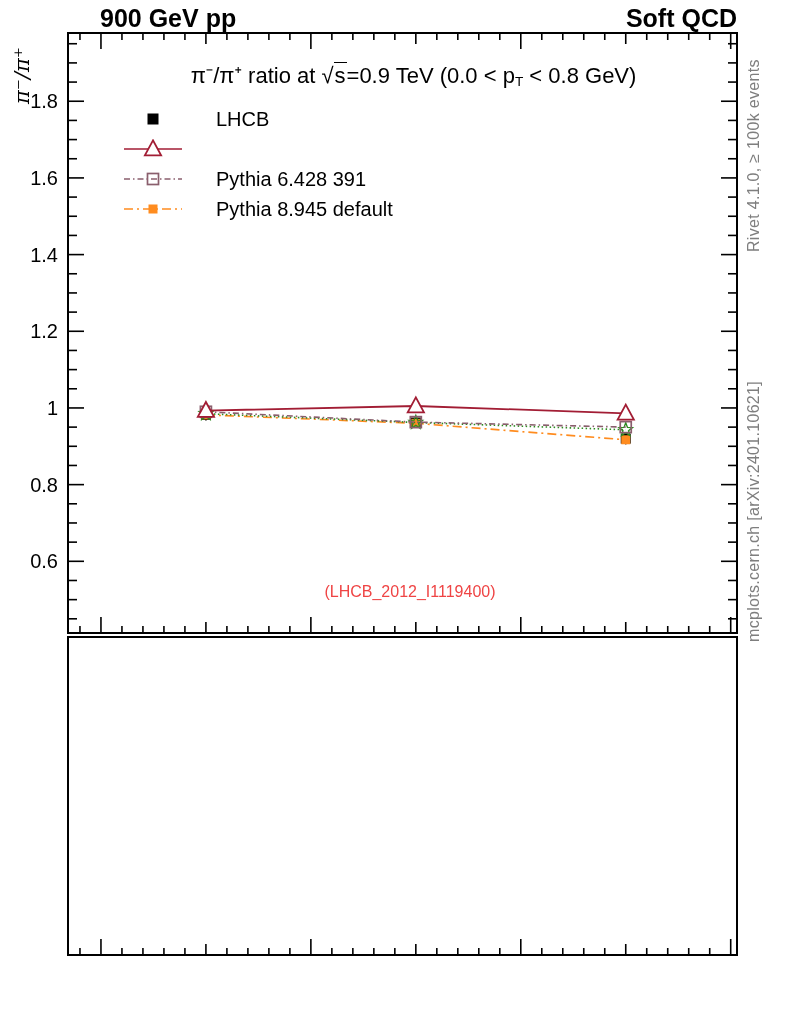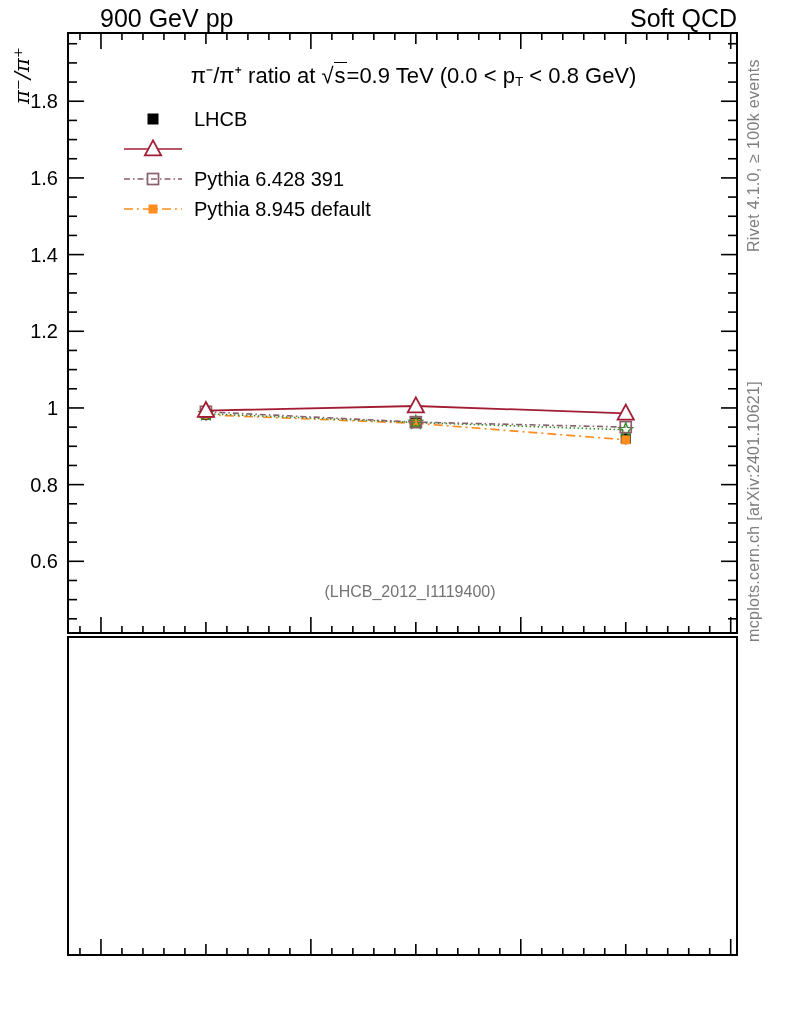--- a/index.html
+++ b/index.html
@@ -1,34 +1,34 @@
 <!DOCTYPE html>
 <html><head>
 <meta charset="utf-8">
 <style>
   html,body{margin:0;padding:0;background:#ffffff;}
   .page{position:relative;width:786px;height:1024px;background:#fff;overflow:hidden;
         font-family:"Liberation Sans",sans-serif;color:#000;}
   svg#chart-svg{position:absolute;left:0;top:0;}
-  .hdr{position:absolute;top:5px;font-size:25px;line-height:27px;white-space:nowrap;}
+  .hdr{position:absolute;top:5px;font-size:25px;line-height:27px;white-space:nowrap;font-weight:bold;}
   .hdr-left{left:100px;}
   .hdr-right{right:49px;text-align:center;}
   .plot-title{position:absolute;left:68px;top:59px;width:691px;text-align:center;
               font-size:22px;white-space:nowrap;}
   .plot-title .sqrt-arg{border-top:1.8px solid #000;padding:0 1px;}
   .plot-title sub{font-size:62%;vertical-align:-22%;}
   .yaxis-label{position:absolute;left:10px;top:104px;transform:rotate(-90deg);
                transform-origin:0 0;font-family:"DejaVu Serif",serif;font-style:italic;
                font-size:21px;white-space:nowrap;}
   .legend{position:absolute;left:124px;top:104px;}
-  .legend-row{display:flex;align-items:center;height:30px;}
+  .legend-row{display:flex;align-items:center;height:30px;gap:22px;}
   .legend-row svg{flex:0 0 auto;}
   .legend-label{margin-left:12px;font-size:20px;white-space:nowrap;}
   .watermark{position:absolute;left:260px;top:583px;width:300px;text-align:center;
-             font-size:16px;color:#737373;white-space:nowrap;}
+             font-size:16px;color:#ef4444;white-space:nowrap;}
   .side{position:absolute;transform:rotate(-90deg);transform-origin:0 0;
         font-size:16px;color:#7e7e7e;white-space:nowrap;letter-spacing:0.3px;}
   .side-top{left:745px;top:252px;}
   .side-bottom{left:745px;top:642px;}
 </style>
 </head>
 <body>
 
 <div class="page">
 

